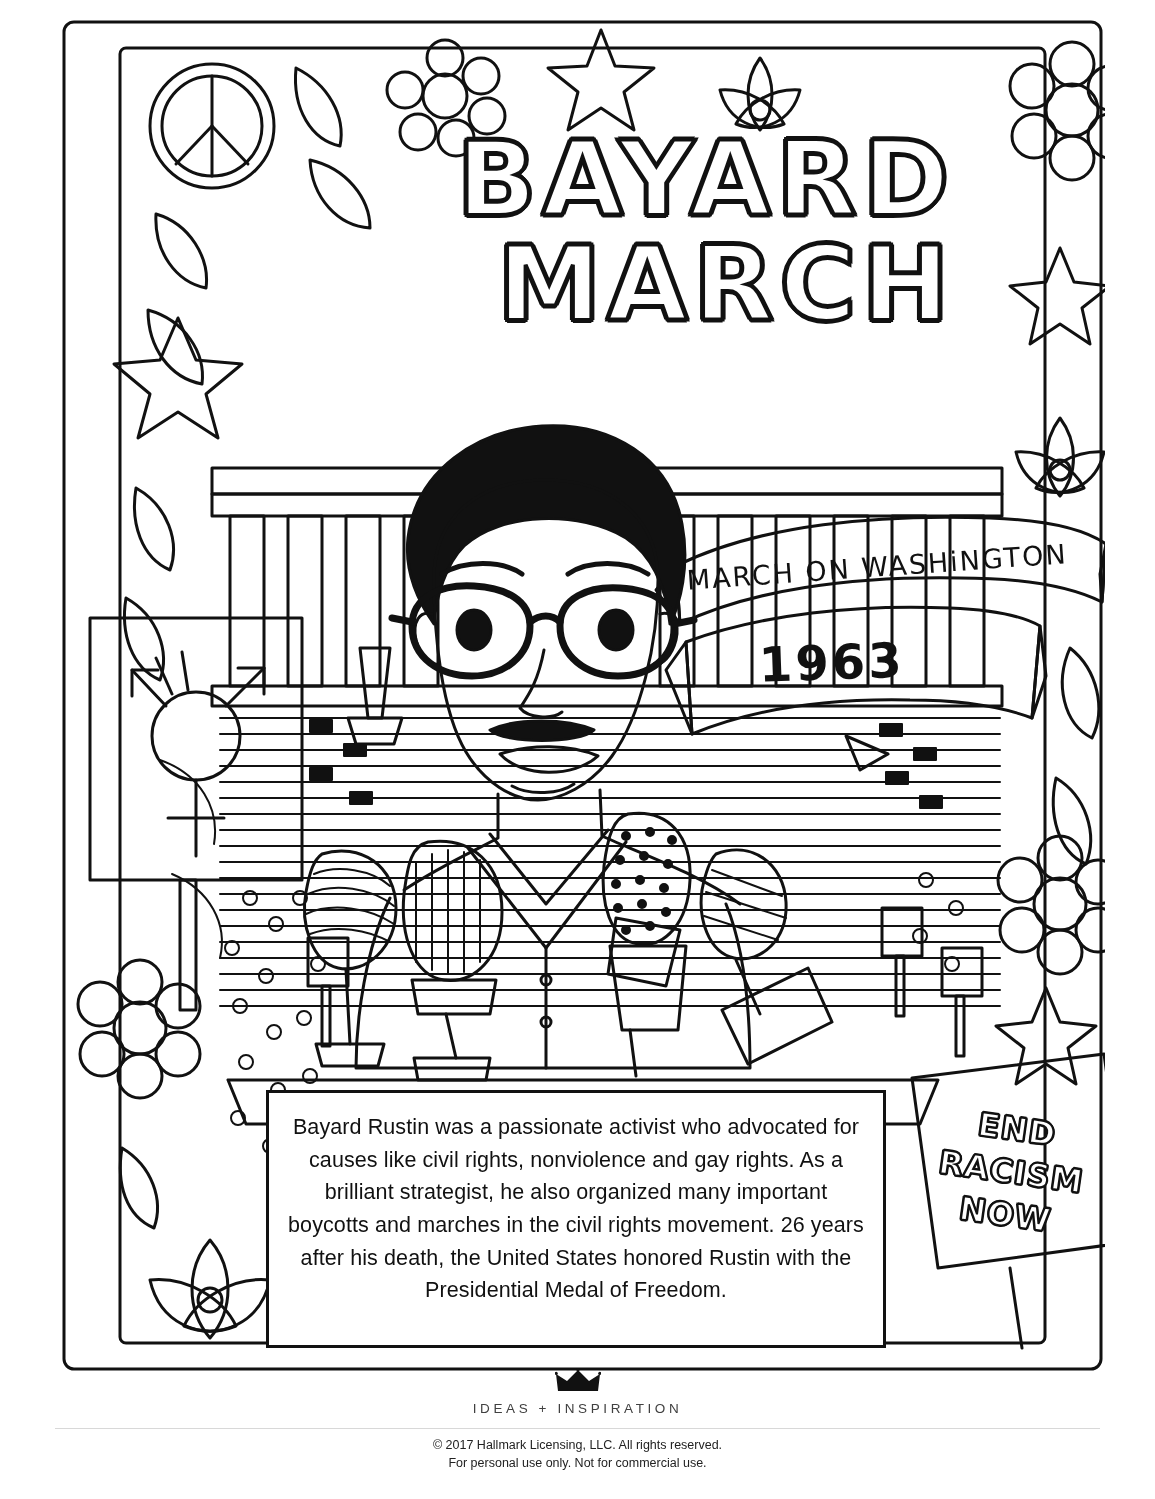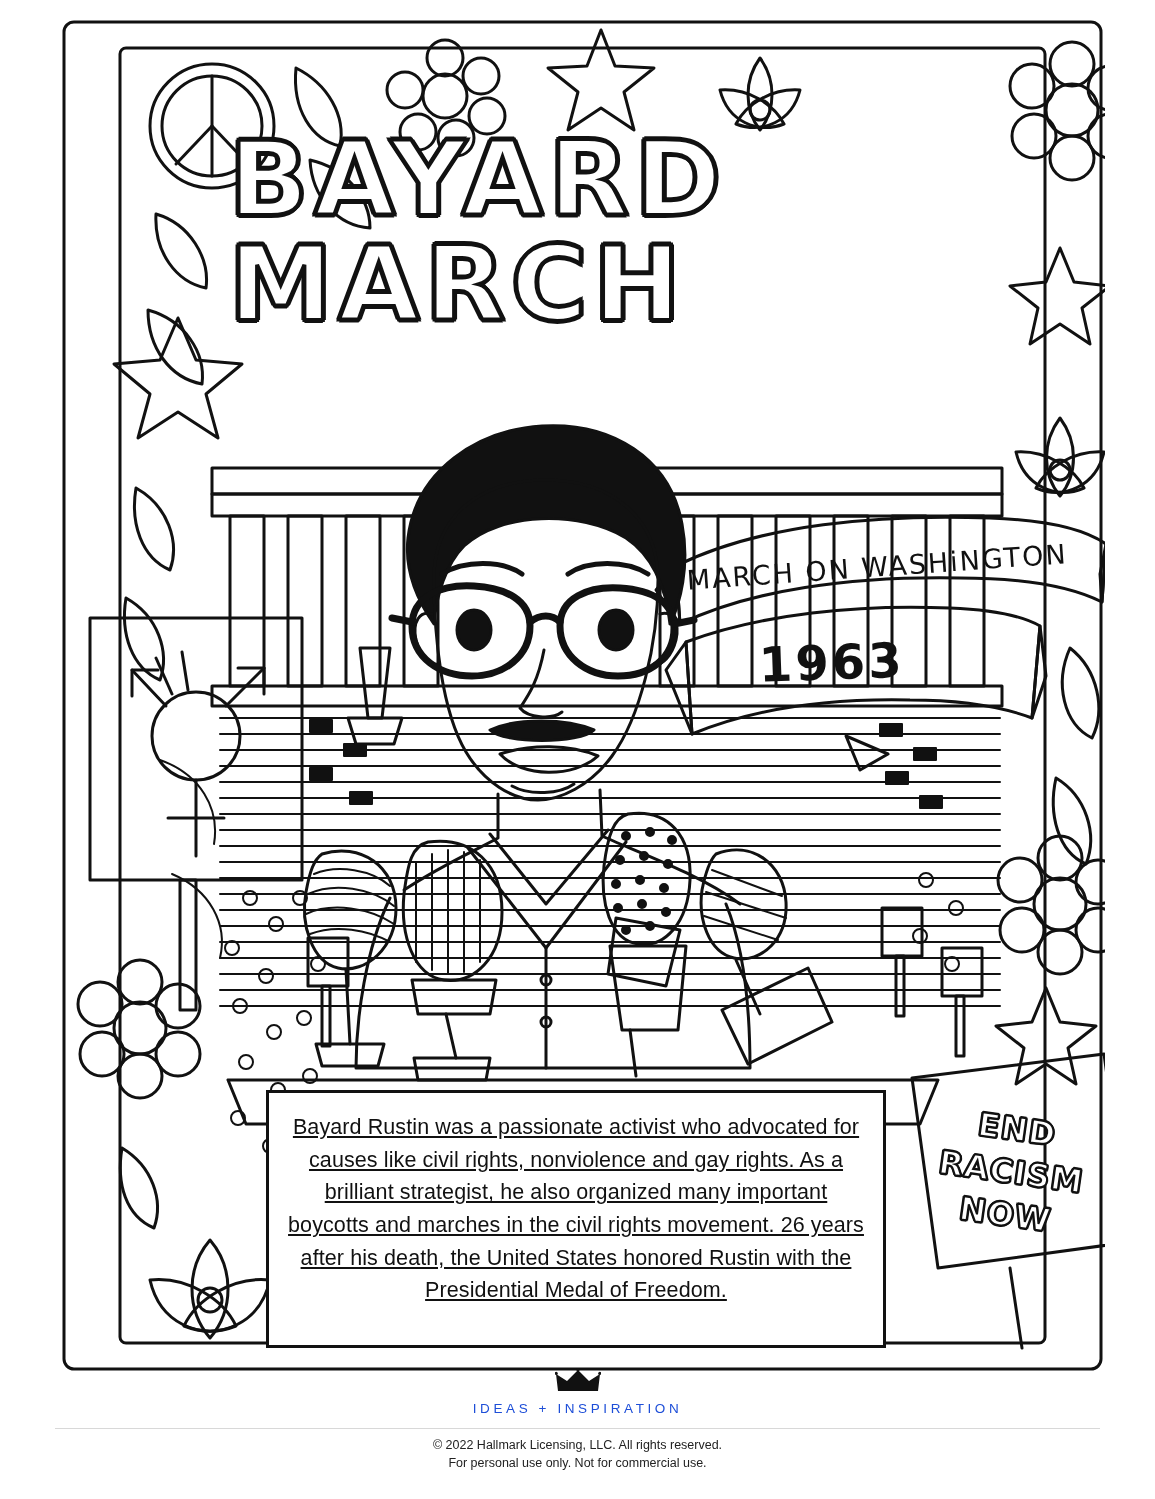--- a/index.html
+++ b/index.html
@@ -28,24 +28,24 @@
     left: 60px;
     top: 18px;
     width: 1045px;
     height: 1355px;
   }
   .art svg { display: block; }
 
   
   .title-block {
     position: absolute;
-    left: 229px;
+    left: 215px;
     top: 130px;
     width: 740px;
-    text-align: left;
+    text-align: right;
     pointer-events: none;
   }
   .title-line {
     font-family: "DejaVu Sans", sans-serif;
     font-weight: bold;
     letter-spacing: 6px;
     color: #ffffff;
     -webkit-text-stroke: 4px #111;
     text-shadow:
       3px 0 0 #111, -3px 0 0 #111, 0 3px 0 #111, 0 -3px 0 #111;
@@ -112,21 +112,20 @@
     box-sizing: border-box;
     padding: 18px 18px 10px 18px;
   }
   .caption-text {
     font-family: "Liberation Sans", sans-serif;
     font-size: 21.5px;
     line-height: 1.52;
     text-align: center;
     color: #111;
     letter-spacing: 0.1px;
-    text-decoration: underline;
   }
 
   
   .footer {
     position: absolute;
     left: 0;
     top: 1368px;
     width: 1155px;
     text-align: center;
   }
@@ -139,21 +138,21 @@
     font-size: 30px;
     font-weight: bold;
     letter-spacing: 7px;
     color: #111;
     line-height: 1;
   }
   .tagline {
     font-family: "Liberation Sans", sans-serif;
     font-size: 13.5px;
     letter-spacing: 3.6px;
-    color: #1d4ed8;
+    color: #404040;
     margin-top: 7px;
   }
   .legal {
     margin-top: 12px;
     font-family: "Liberation Sans", sans-serif;
     font-size: 12.5px;
     line-height: 1.42;
     color: #222;
   }
   .legal .rule {
@@ -531,19 +530,19 @@
   <div class="footer">
     <svg class="crown" width="46" height="26" viewBox="0 0 46 26" xmlns="http://www.w3.org/2000/svg">
       <path d="M3 23 L1 6 L12 13 L23 2 L34 13 L45 6 L43 23 Z" fill="#111"></path>
       <circle cx="23" cy="1.6" r="1.8" fill="#111"></circle>
       <circle cx="1.2" cy="5.4" r="1.6" fill="#111"></circle>
       <circle cx="44.8" cy="5.4" r="1.6" fill="#111"></circle>
     </svg>
     <div class="tagline">IDEAS + INSPIRATION</div>
     <div class="legal">
       <div class="rule"></div>
-      <div>© 2022 Hallmark Licensing, LLC. All rights reserved.</div>
+      <div>© 2017 Hallmark Licensing, LLC. All rights reserved.</div>
       <div>For personal use only. Not for commercial use.</div>
 
     </div>
   </div>
 
 </div>
 
 </body></html>

